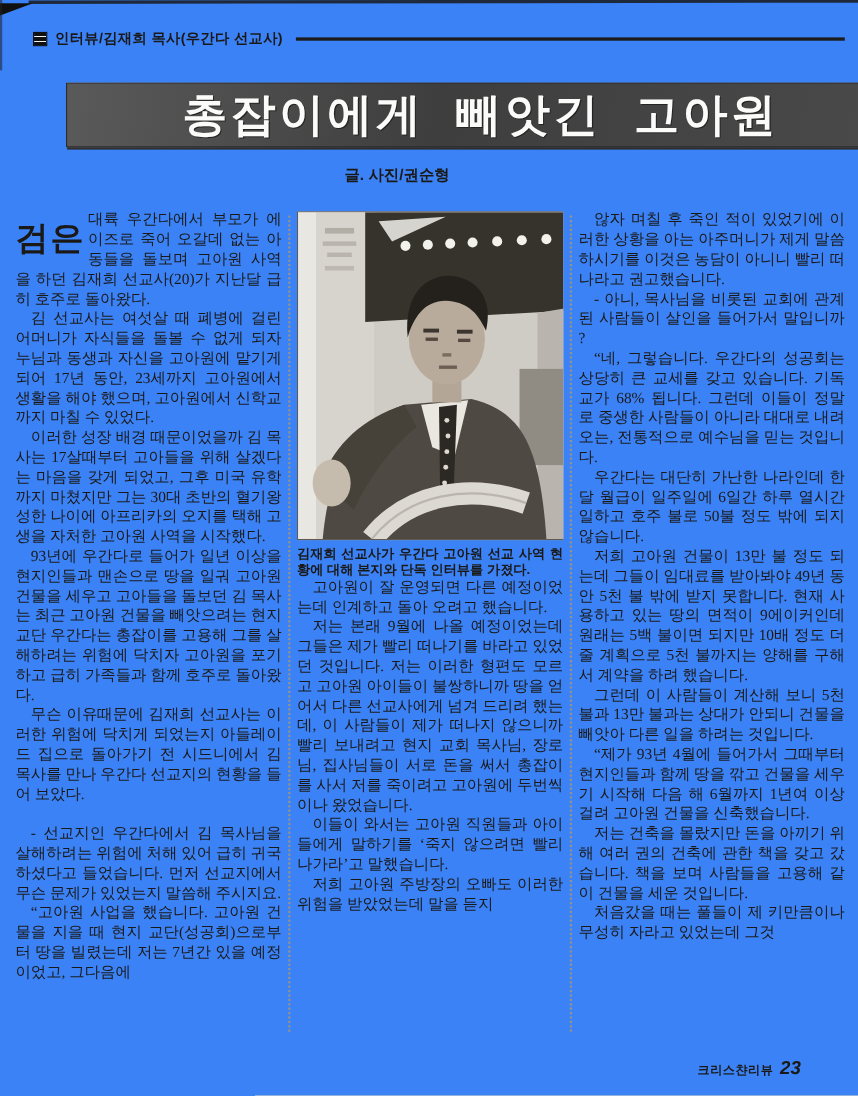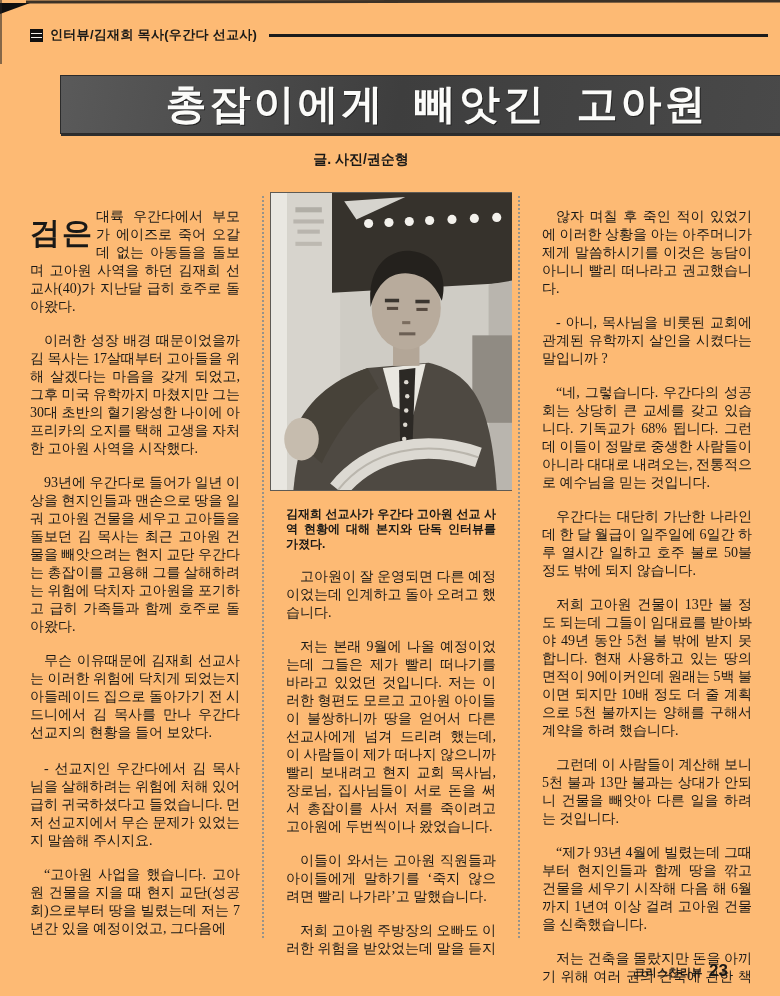--- a/index.html
+++ b/index.html
@@ -1,18 +1,18 @@
 <!DOCTYPE html>
 <html><head>
 <meta charset="utf-8">
 <style>
   html,body { margin:0; padding:0; background:#d8d6d0; }
   .page {
     position:relative; width:780px; height:996px; margin:0 auto;
-    background:#fdba74; color:#1a1917; overflow:hidden;
+    background:#3b82f6; color:#1a1917; overflow:hidden;
     font-family:"Liberation Serif", serif;
   }
   
   .art-topline { position:absolute; top:0; left:26px; right:0; height:3px; background:#1a1a1a; opacity:.85; transform:rotate(-0.08deg); }
   .art-corner  { position:absolute; top:3px; left:0; width:0; height:0; border-top:11px solid #101010; border-right:30px solid transparent; }
   .art-leftedge{ position:absolute; top:0; left:0; width:2px; height:64px; background:#222; opacity:.55; }
 
   
   .header { position:absolute; top:26px; left:30px; right:12px; display:flex; align-items:center;
             font-family:"Liberation Sans", sans-serif; font-weight:bold; font-size:13px; letter-spacing:.3px; }
@@ -28,37 +28,37 @@
   .banner h1 { margin:0; color:#fbfbf9; font-family:"Liberation Sans", sans-serif;
                font-size:41px; font-weight:900; letter-spacing:3px; word-spacing:15px;
                text-shadow:1px 1px 0 #242424; white-space:nowrap; }
 
   .byline { position:absolute; top:151px; left:0; right:70px; text-align:center;
             font-family:"Liberation Sans", sans-serif; font-weight:bold; font-size:14px;margin-left:12px; }
 
   
   .cols { position:absolute; top:192px; left:14px; right:12px; bottom:8px; display:flex; }
   .col  { flex:1 1 0; font-size:14px; line-height:18px; text-align:justify; overflow:hidden; }
-  .col p { margin:16px; text-indent:1em; }
+  .col p { margin:0; text-indent:1em; }
   .col p.first { text-indent:0; }
   .col p.gap { margin-top:18px; }
   .sep  { width:0; border-left:2px dotted #96938b; margin:4px 6px 0 6px; height:742px; }
 
   .dropcap { float:left; width:66px; height:52px; font-size:30px; font-weight:bold;
              line-height:50px; letter-spacing:2px; }
 
   .photo-fig { margin:0 0 5px 0; }
   .photo-fig svg { display:block; width:100%; height:auto; border:1px solid #5e5a54; background:#cfccc5; }
   .caption { font-family:"Liberation Sans", sans-serif; font-weight:bold; font-size:12px;
              line-height:15px; margin:3px 0 8px; text-indent:0 !important; text-align:justify; }
 
   .footer { position:absolute; right:52px; bottom:15px; display:flex; align-items:baseline;
             font-family:"Liberation Sans", sans-serif; font-weight:bold; }
   .mag  { font-size:11px; margin-right:6px; letter-spacing:.5px; }
-  .pnum { font-size:17px; }
+  .pnum { font-size:17px;font-style:italic; }
 </style>
 </head>
 <body>
 
 <div class="page">
 
   <div class="art-topline"></div>
   <div class="art-corner"></div>
   <div class="art-leftedge"></div>
 
@@ -70,21 +70,22 @@
 
   <div class="banner">
     <h1>총잡이에게 빼앗긴 고아원</h1>
   </div>
 
   <div class="byline">글. 사진/권순형</div>
 
   <div class="cols">
 
     <div class="col">
-      <p class="first"><span class="dropcap">검은</span><span>대륙 우간다에서 부모가 에이즈로 죽어 오갈데 없는 아동들을 돌보며 고아원 사역을 하던 김재희 선교사(40)가 지난달 급히 호주로 돌아왔다.</span></p>
+      <p class="first"><span class="dropcap">검은</span><span>대륙 우간다에서 부모가 에이즈로 죽어 오갈데 없는 아동들을 돌보며 고아원 사역을 하던 김재희 선교사(20)가 지난달 급히 호주로 돌아왔다.</span></p>
+      <p>김 선교사는 여섯살 때 폐병에 걸린 어머니가 자식들을 돌볼 수 없게 되자 누님과 동생과 자신을 고아원에 맡기게 되어 17년 동안, 23세까지 고아원에서 생활을 해야 했으며, 고아원에서 신학교까지 마칠 수 있었다.</p>
       <p>이러한 성장 배경 때문이었을까 김 목사는 17살때부터 고아들을 위해 살겠다는 마음을 갖게 되었고, 그후 미국 유학까지 마쳤지만 그는 30대 초반의 혈기왕성한 나이에 아프리카의 오지를 택해 고생을 자처한 고아원 사역을 시작했다.</p>
       <p>93년에 우간다로 들어가 일년 이상을 현지인들과 맨손으로 땅을 일궈 고아원 건물을 세우고 고아들을 돌보던 김 목사는 최근 고아원 건물을 빼앗으려는 현지 교단 우간다는 총잡이를 고용해 그를 살해하려는 위험에 닥치자 고아원을 포기하고 급히 가족들과 함께 호주로 돌아왔다.</p>
       <p>무슨 이유때문에 김재희 선교사는 이러한 위험에 닥치게 되었는지 아들레이드 집으로 돌아가기 전 시드니에서 김 목사를 만나 우간다 선교지의 현황을 들어 보았다.</p>
       <p class="gap">- 선교지인 우간다에서 김 목사님을 살해하려는 위험에 처해 있어 급히 귀국하셨다고 들었습니다. 먼저 선교지에서 무슨 문제가 있었는지 말씀해 주시지요.</p>
       <p>“고아원 사업을 했습니다. 고아원 건물을 지을 때 현지 교단(성공회)으로부터 땅을 빌렸는데 저는 7년간 있을 예정이었고, 그다음에</p>
     </div>
 
     <div class="sep"></div>
 
     <div class="col">
@@ -141,26 +142,26 @@
       <p>고아원이 잘 운영되면 다른 예정이었는데 인계하고 돌아 오려고 했습니다.</p>
       <p>저는 본래 9월에 나올 예정이었는데 그들은 제가 빨리 떠나기를 바라고 있었던 것입니다. 저는 이러한 형편도 모르고 고아원 아이들이 불쌍하니까 땅을 얻어서 다른 선교사에게 넘겨 드리려 했는데, 이 사람들이 제가 떠나지 않으니까 빨리 보내려고 현지 교회 목사님, 장로님, 집사님들이 서로 돈을 써서 총잡이를 사서 저를 죽이려고 고아원에 두번씩이나 왔었습니다.</p>
       <p>이들이 와서는 고아원 직원들과 아이들에게 말하기를 ‘죽지 않으려면 빨리 나가라’고 말했습니다.</p>
       <p>저희 고아원 주방장의 오빠도 이러한 위험을 받았었는데 말을 듣지</p>
     </div>
 
     <div class="sep"></div>
 
     <div class="col">
       <p>않자 며칠 후 죽인 적이 있었기에 이러한 상황을 아는 아주머니가 제게 말씀하시기를 이것은 농담이 아니니 빨리 떠나라고 권고했습니다.</p>
-      <p>- 아니, 목사님을 비롯된 교회에 관계된 유학까지 살인을 시켰다는 말입니까 ?</p>
+      <p>- 아니, 목사님을 비롯된 교회에 관계된 사람들이 살인을 들어가서 말입니까 ?</p>
       <p>“네, 그렇습니다. 우간다의 성공회는 상당히 큰 교세를 갖고 있습니다. 기독교가 68% 됩니다. 그런데 이들이 정말로 중생한 사람들이 아니라 대대로 내려오는, 전통적으로 예수님을 믿는 것입니다.</p>
       <p>우간다는 대단히 가난한 나라인데 한 달 월급이 일주일에 6일간 하루 열시간 일하고 호주 불로 50불 정도 밖에 되지 않습니다.</p>
       <p>저희 고아원 건물이 13만 불 정도 되는데 그들이 임대료를 받아봐야 49년 동안 5천 불 밖에 받지 못합니다. 현재 사용하고 있는 땅의 면적이 9에이커인데 원래는 5백 불이면 되지만 10배 정도 더 줄 계획으로 5천 불까지는 양해를 구해서 계약을 하려 했습니다.</p>
       <p>그런데 이 사람들이 계산해 보니 5천 불과 13만 불과는 상대가 안되니 건물을 빼앗아 다른 일을 하려는 것입니다.</p>
-      <p>“제가 93년 4월에 빌렸는데 그때부터 현지인들과 함께 땅을 깎고 건물을 세우기 시작해 다음 해 6월까지 1년여 이상 걸려 고아원 건물을 신축했습니다.</p>
+      <p>“제가 93년 4월에 들어가서 그때부터 현지인들과 함께 땅을 깎고 건물을 세우기 시작해 다음 해 6월까지 1년여 이상 걸려 고아원 건물을 신축했습니다.</p>
       <p>저는 건축을 몰랐지만 돈을 아끼기 위해 여러 권의 건축에 관한 책을 갖고 갔습니다. 책을 보며 사람들을 고용해 같이 건물을 세운 것입니다.</p>
       <p>처음갔을 때는 풀들이 제 키만큼이나 무성히 자라고 있었는데 그것</p>
     </div>
 
   </div>
 
   <div class="footer">
     <span class="mag">크리스챤리뷰</span>
     <span class="pnum">23</span>
   </div>

